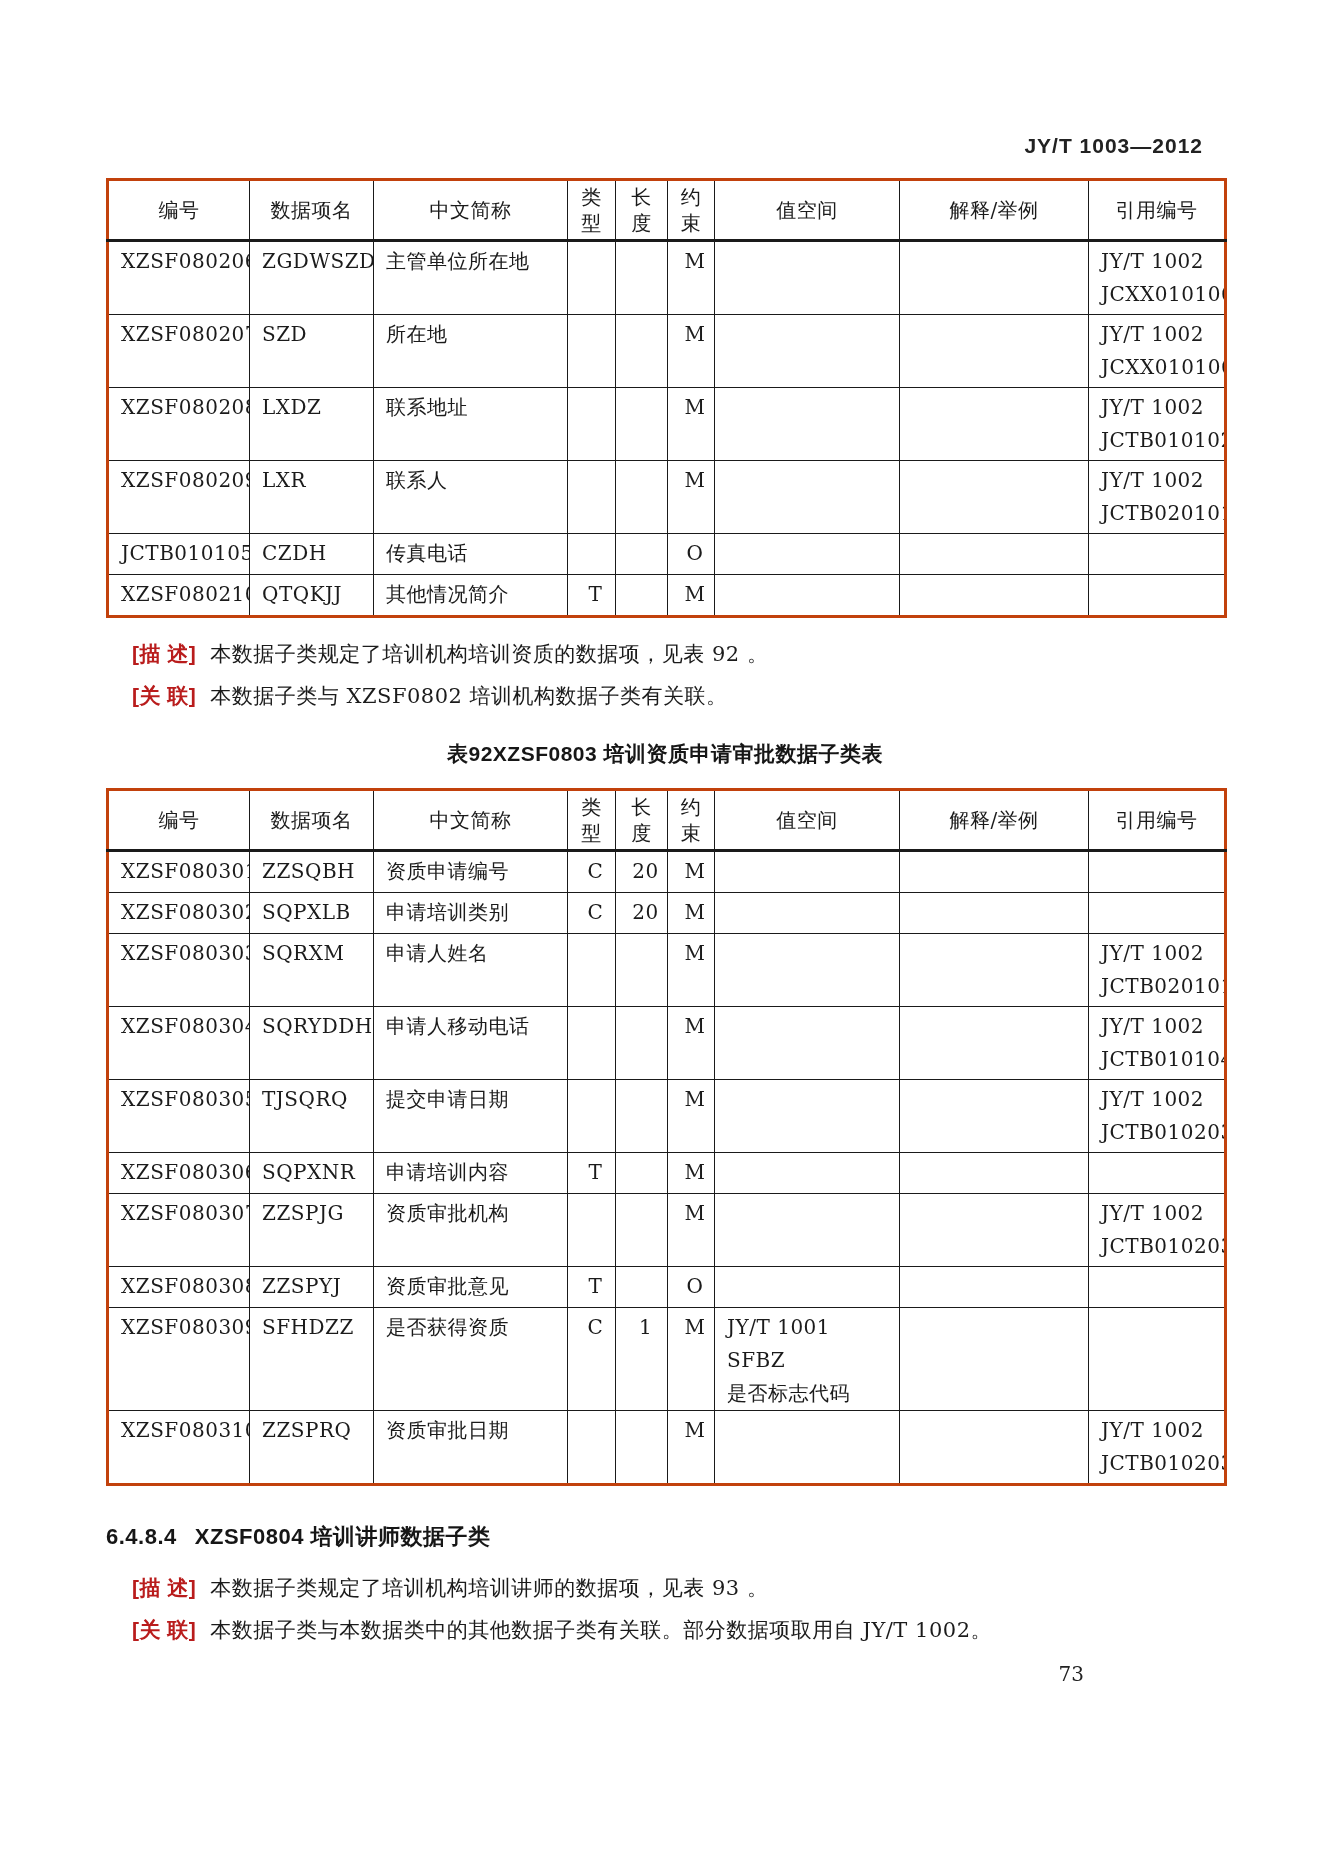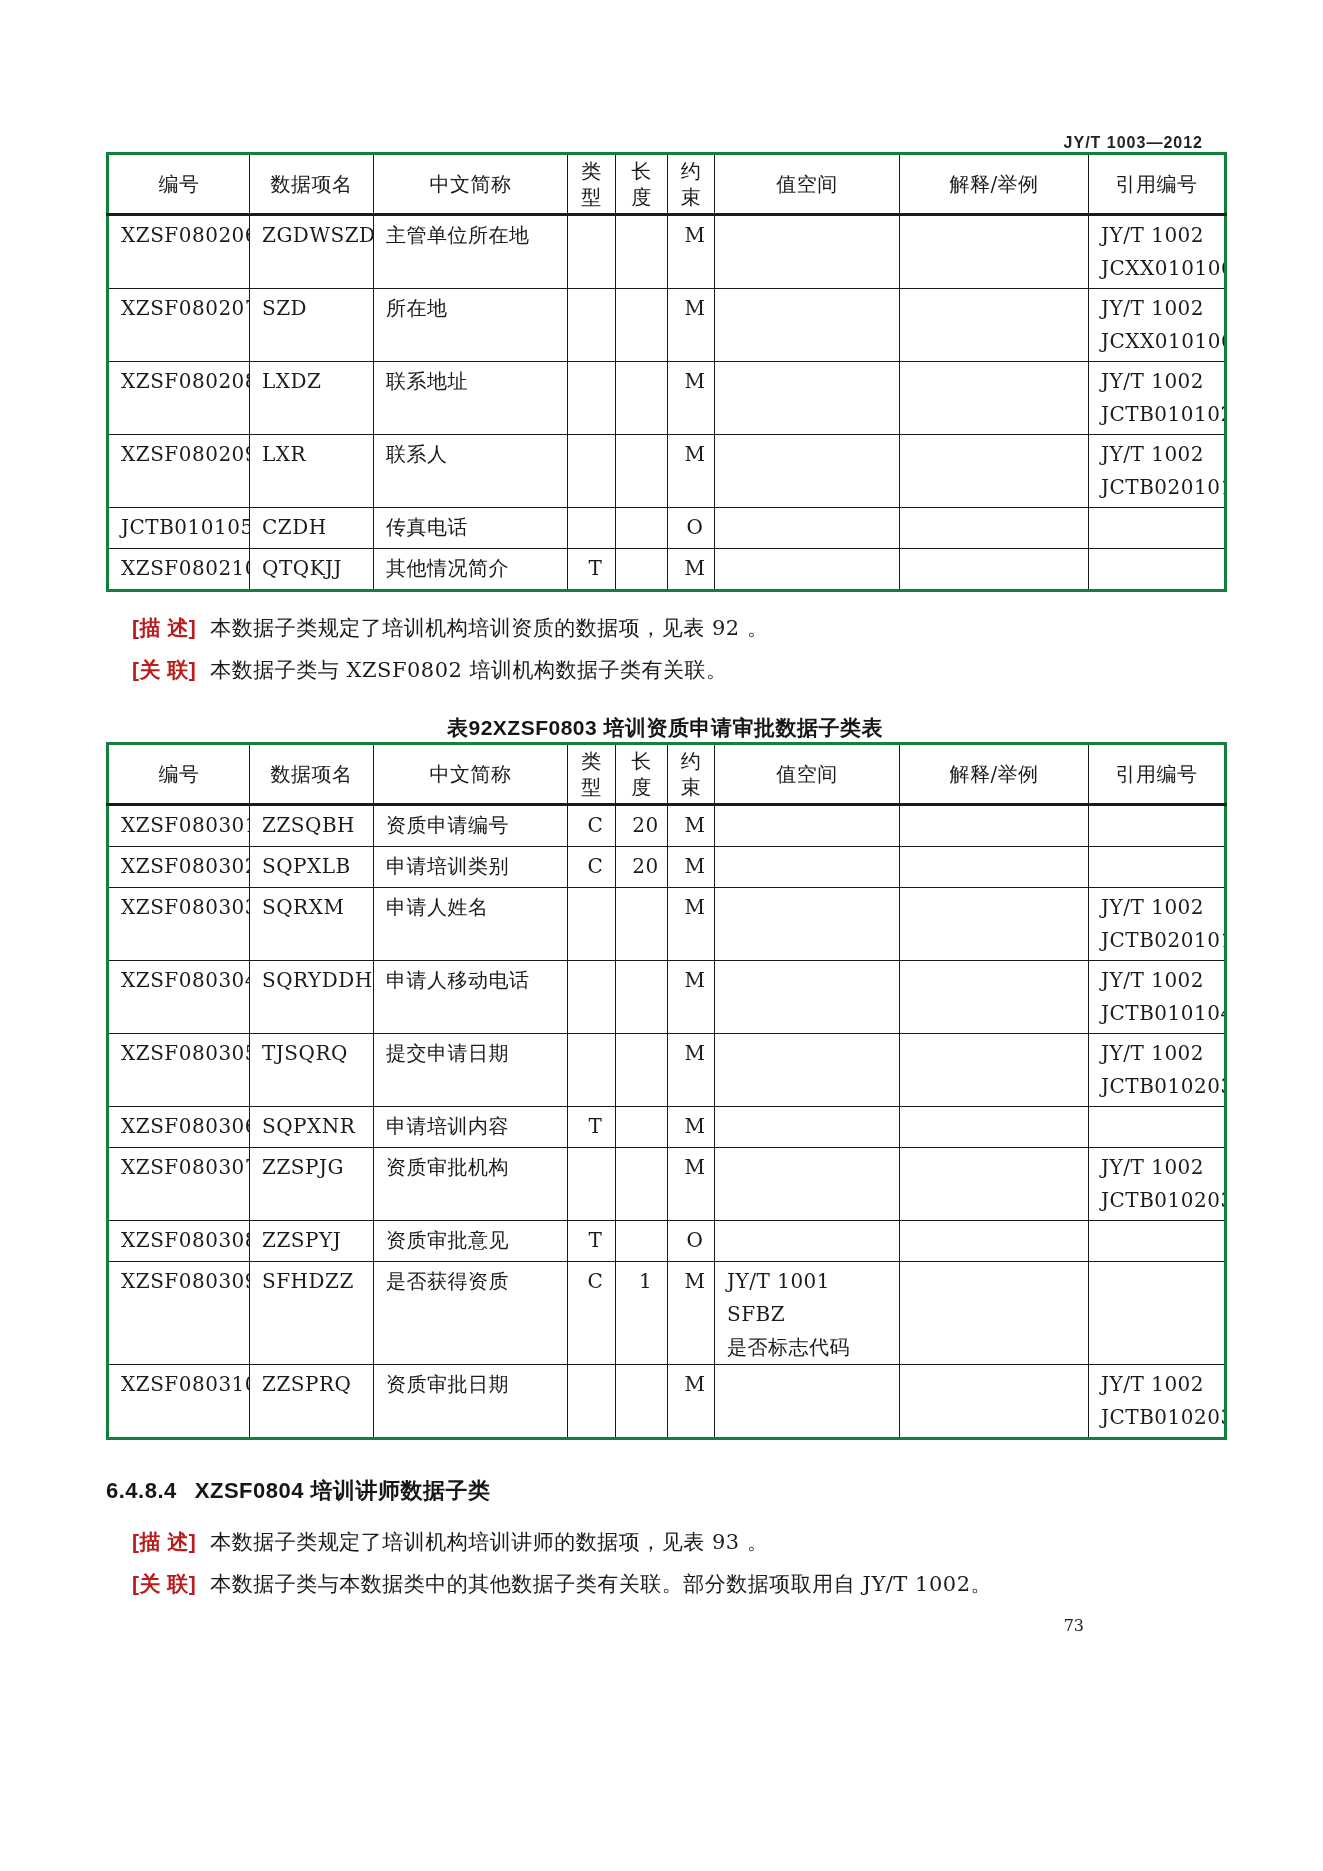--- a/index.html
+++ b/index.html
@@ -6,25 +6,25 @@
   .page{
     width:1323px;height:1871px;background:#ffffff;position:relative;
     margin:0 auto;box-sizing:border-box;
     font-family:"DejaVu Serif","Liberation Serif",serif;
     color:#1b1b1b;overflow:hidden;
   }
   .content{width:1118px;margin-left:106px;}
   .doc-header{
     padding-top:134px;text-align:right;padding-right:21px;
     font-family:"Liberation Sans","DejaVu Sans",sans-serif;
-    font-weight:bold;font-size:16px;letter-spacing:1px;color:#222;
+    font-weight:bold;font-size:21px;letter-spacing:1px;color:#222;
   }
   table.data-table{
     border-collapse:collapse;width:1118px;table-layout:fixed;
-    border:3px solid #15803d;
+    border:3px solid #c2410c;margin-top:20px;
     font-size:20px;letter-spacing:0.5px;
   }
   table.data-table th{
     border:1px solid #1a1a1a;border-bottom:3px solid #1a1a1a;
     font-weight:normal;text-align:center;vertical-align:middle;
     line-height:26px;padding:3px 2px;height:52px;font-size:20px;
   }
   table.data-table td{
     border:1px solid #1a1a1a;vertical-align:top;
     padding:3px 4px 0 12px;line-height:33px;overflow:hidden;
@@ -51,21 +51,21 @@
     font-weight:bold;margin-right:14px;color:#b91c1c;
   }
   .table-caption{
     margin-top:28px;text-align:center;
     font-family:"Liberation Sans","DejaVu Sans",sans-serif;
     font-weight:bold;font-size:21px;letter-spacing:0.5px;color:#161616;
   }
   .table-caption .cap-num{}
   .page-number{
     margin-top:16px;text-align:right;padding-right:140px;
-    font-size:16px;color:#222;
+    font-size:20px;color:#222;
   }
 </style>
 </head>
 <body>
 
 <div class="page">
   <div class="content">
 
     <div class="doc-header">JY/T 1003—2012</div>
 

